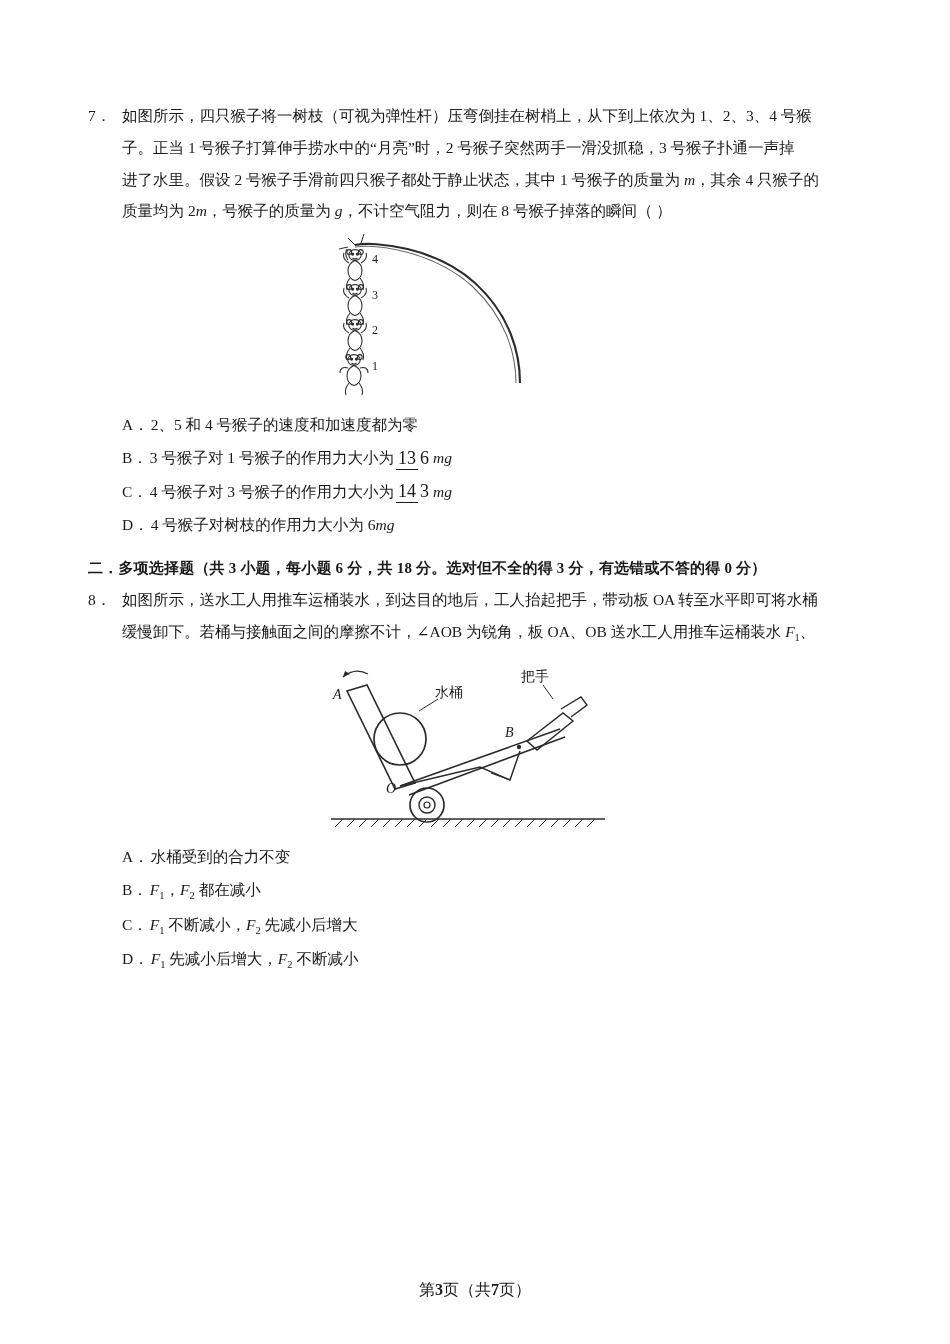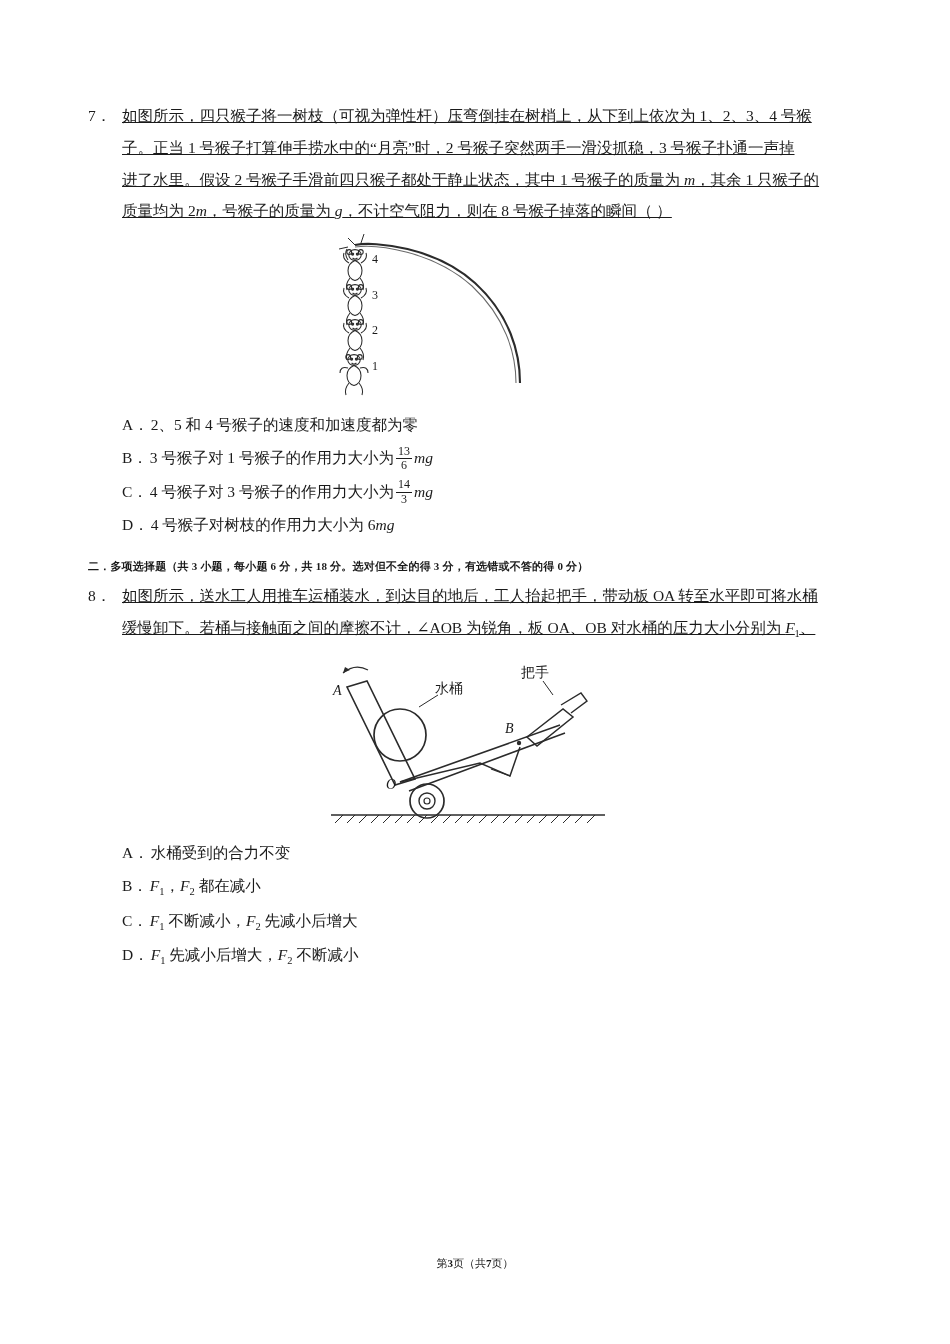--- a/index.html
+++ b/index.html
@@ -38,21 +38,20 @@
     flex: 0 0 34px;
     text-align: left;
     font-size: 15.5px;
   }
   .q-body {
     flex: 1 1 auto;
     text-align: justify;
     text-justify: inter-ideograph;
     line-height: 2.05;
     font-size: 15.5px;
-    text-decoration: underline;
   }
   .q-body p {
     margin: 0;
   }
   i.v {
     font-family: "Liberation Serif", serif;
     font-style: italic;
   }
   .choices {
     margin-top: 6px;
@@ -67,74 +66,74 @@
   .choice .lab {
     flex: 0 0 auto;
     margin-right: 2px;
     white-space: nowrap;
   }
   .choice .txt {
     flex: 1 1 auto;
   }
   .frac {
     display: inline-flex;
-    flex-direction: column;
+    flex-direction: row;
     vertical-align: middle;
     text-align: center;
-    font-size: 12px;
+    font-size: 18px;
     line-height: 1.15;
     margin: 0 2px;
     position: relative;
     top: -1px;
   }
   .frac .num { border-bottom: 1px solid #1a1a1a; padding: 0 2px; }
   .frac .den { padding: 0 2px; }
 
   .section-head {
     margin: 18px 0 6px 0;
-    font-size: 11px;
+    font-size: 15px;
     font-weight: bold;
     letter-spacing: 0.2px;
   }
   .fig-wrap {
     display: flex;
     justify-content: center;
     margin: 6px 0 10px 0;
   }
   .fig1 { margin-left: -60px; }
   .fig2 { margin-left: -10px; }
 
   .footer {
     position: absolute;
     left: 0;
     right: 0;
-    bottom: 71px;
+    bottom: 41px;
     text-align: center;
-    font-size: 11px;
+    font-size: 16px;
   }
   .footer .pg {
     display: inline-block;
     padding: 2px 6px;
   }
   .footer b { font-weight: bold; }
 
   .sub { vertical-align: sub; font-size: 10.5px; }
 </style>
 </head>
 <body>
 
 <div class="page">
 
   <div class="q-block">
     <div class="q-line">
       <div class="q-num">7．</div>
       <div class="q-body">
         <p><span>如图所示，四只猴子将一树枝（可视为弹性杆）压弯倒挂在树梢上，从下到上依次为 1、2、3、4 号猴</span></p>
         <p><span>子。正当 1 号猴子打算伸手捞水中的“月亮”时，2 号猴子突然两手一滑没抓稳，3 号猴子扑通一声掉</span></p>
-        <p><span>进了水里。假设 2 号猴子手滑前四只猴子都处于静止状态，其中 1 号猴子的质量为 </span><i class="v">m</i><span>，其余 1 只猴子的</span></p>
+        <p><span>进了水里。假设 2 号猴子手滑前四只猴子都处于静止状态，其中 1 号猴子的质量为 </span><i class="v">m</i><span>，其余 4 只猴子的</span></p>
         <p><span>质量均为 2</span><i class="v">m</i><span>，号猴子的质量为 </span><i class="v">g</i><span>，不计空气阻力，则在 8 号猴子掉落的瞬间（      ）</span></p>
       </div>
     </div>
 
     <div class="fig-wrap">
       <svg class="fig1" width="260" height="165" viewBox="0 0 260 165">
 
         <path d="M40 12 C 60 8, 120 14, 160 50 C 195 82, 205 120, 205 150" fill="none" stroke="#2b2b2b" stroke-width="2.1"></path>
         <path d="M40 14 C 62 11, 118 18, 157 53 C 190 84, 201 120, 201 150" fill="none" stroke="#2b2b2b" stroke-width="1.1" opacity="0.7"></path>
 
@@ -239,21 +238,21 @@
     </div>
   </div>
 
   <div class="section-head">二．多项选择题（共 3 小题，每小题 6 分，共 18 分。选对但不全的得 3 分，有选错或不答的得 0 分）</div>
 
   <div class="q-block">
     <div class="q-line">
       <div class="q-num">8．</div>
       <div class="q-body">
         <p><span>如图所示，送水工人用推车运桶装水，到达目的地后，工人抬起把手，带动板 OA 转至水平即可将水桶</span></p>
-        <p><span>缓慢卸下。若桶与接触面之间的摩擦不计，∠AOB 为锐角，板 OA、OB 对水桶的压力大小分别为 </span><i class="v">F</i><span class="sub">1</span><span>、</span></p>
+        <p><span>缓慢卸下。若桶与接触面之间的摩擦不计，∠AOB 为锐角，板 OA、OB 送水工人用推车运桶装水 </span><i class="v">F</i><span class="sub">1</span><span>、</span></p>
       </div>
     </div>
 
     <div class="fig-wrap">
       <svg class="fig2" width="330" height="175" viewBox="0 0 330 175">
 
         <path d="M38 22 q12 -10 25 -3" fill="none" stroke="#2b2b2b" stroke-width="1.2"></path>
         <path d="M38 22 l 2 -6 l 5 3 z" fill="#2b2b2b"></path>
 
         <path d="M42 36 L 62 30 L 110 128 L 90 134 Z" fill="none" stroke="#2b2b2b" stroke-width="1.6"></path>

